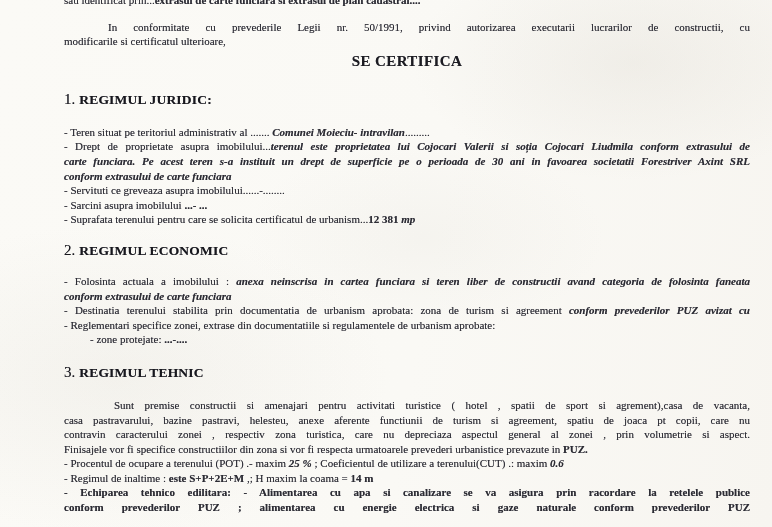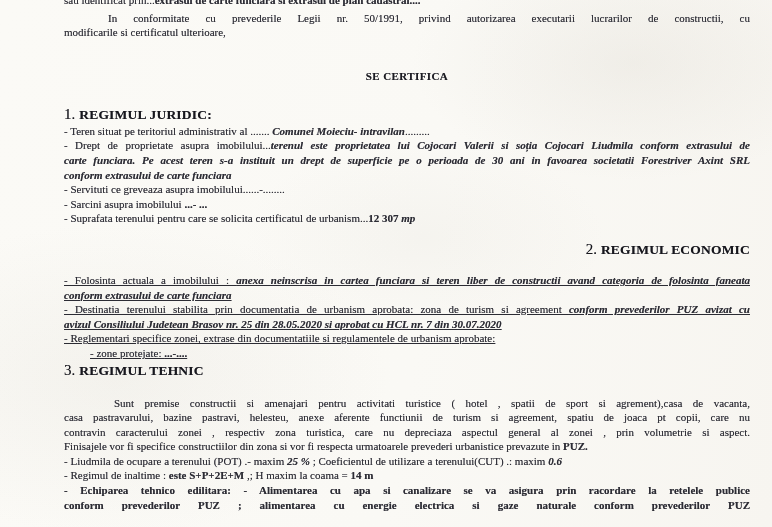--- a/index.html
+++ b/index.html
@@ -29,49 +29,49 @@
   .line, .jline {
     font-size: 11px;
     line-height: 14.6px;
     white-space: normal;
   }
   .jline { text-align: justify; text-align-last: justify; }
   .line  { text-align: left; }
   .b  { font-weight: bold; }
   .bi { font-weight: bold; font-style: italic; }
   .top-partial { margin-top: -7px; }
-  .intro { margin-top: 3px; }
+  .intro { margin-top: 12px; }
   .intro .ind { display: inline-block; width: 44px; }
   .certifica {
-    margin-top: 28px;
+    margin-top: 4px;
     text-align: center;
     font-weight: bold;
-    font-size: 11px;
+    font-size: 15px;
     line-height: 17px;
     letter-spacing: 0.4px;
     color: #1c1c22;
   }
   .sec-heading {
     font-size: 13.5px;
     line-height: 18px;
     font-weight: bold;
     color: #17171d;
     letter-spacing: 0.2px;
   }
   .sec-heading .num {
     font-weight: normal;
     font-size: 15px;
     letter-spacing: 0;
     padding-right: 4px;
   }
   .h1 { margin-top: 20px; }
-  .h2 { margin-top: 14px; text-align: right; }
-  .h3 { }
-  .items-juridic { }
-  .items-econ    { margin-top: 14px; text-decoration: underline; }
+  .h2 { margin-top: 14px; }
+  .h3 { margin-top: 16px; }
+  .items-juridic { margin-top: 16px; }
+  .items-econ    { margin-top: 14px; }
   .para-tehnic   { margin-top: 16px; }
   .indent-zone   { padding-left: 26px; }
   .ind-tehnic    { display: inline-block; width: 50px; }
 </style>
 </head>
 <body>
 
 <div class="page">
   <div class="content">
 
@@ -99,40 +99,39 @@
           <span>- Drept de proprietate asupra imobilului...</span><span class="bi">terenul este proprietatea lui Cojocari  Valerii si soția Cojocari Liudmila conform extrasului de</span>
         </div>
         <div class="jline bi">carte funciara. Pe acest teren s-a instituit un drept de superficie pe o perioada de 30 ani in favoarea  societatii Forestriver Axint  SRL</div>
         <div class="line bi">conform extrasului de carte funciara</div>
       </div>
       <div class="line">- Servituti ce greveaza asupra imobilului......-........</div>
       <div class="line">
         <span>- Sarcini asupra imobilului </span><span class="b">...- ...</span>
       </div>
       <div class="line">
-        <span>- Suprafata terenului pentru care se solicita certificatul de urbanism...</span><span class="b">12 307 </span><span class="bi">mp</span>
+        <span>- Suprafata terenului pentru care se solicita certificatul de urbanism...</span><span class="b">12 381 </span><span class="bi">mp</span>
       </div>
     </div>
 
     <div class="sec-heading h2">
       <span class="num">2.</span><span>REGIMUL ECONOMIC</span>
     </div>
 
     <div class="items-econ">
       <div>
         <div class="jline">
           <span>- Folosinta actuala a imobilului :  </span><span class="bi">anexa neinscrisa in cartea funciara si teren liber de constructii avand categoria de folosinta faneata</span>
         </div>
         <div class="line bi">conform extrasului de  carte funciara</div>
       </div>
       <div>
         <div class="jline">
           <span>- Destinatia terenului stabilita prin documentatia de urbanism aprobata: zona de turism si agreement </span><span class="bi">conform prevederilor PUZ avizat cu</span>
         </div>
-        <div class="line bi">avizul Consiliului Judetean Brasov nr. 25 din 28.05.2020  si aprobat cu HCL nr. 7 din 30.07.2020</div>
       </div>
       <div class="line">- Reglementari specifice zonei, extrase din documentatiile si regulamentele de urbanism aprobate:</div>
       <div class="line indent-zone">
         <span>- zone protejate: </span><span class="b">...-....</span>
       </div>
     </div>
 
     <div class="sec-heading h3">
       <span class="num">3.</span><span>REGIMUL TEHNIC</span>
     </div>
@@ -141,21 +140,21 @@
       <div class="jline"><span class="ind-tehnic"></span><span>Sunt premise constructii si amenajari pentru activitati turistice ( hotel , spatii de sport si agrement),casa de vacanta,</span></div>
       <div class="jline">casa pastravarului, bazine pastravi, helesteu, anexe aferente functiunii de turism si agreement, spatiu de joaca pt copii, care nu</div>
       <div class="jline">contravin  caracterului zonei , respectiv zona turistica, care nu depreciaza aspectul general al zonei , prin volumetrie si aspect.</div>
       <div class="line">
         <span>Finisajele vor fi specifice constructiilor din zona si vor fi respecta urmatoarele prevederi urbanistice prevazute in </span><span class="b">PUZ.</span>
       </div>
     </div>
 
     <div>
       <div class="line">
-        <span>- Liudmila de ocupare a terenului (POT) .- maxim  </span><span class="bi">25 %</span><span> ;  Coeficientul de utilizare a terenului(CUT) .: maxim </span><span class="bi">0.6</span>
+        <span>- Procentul de ocupare a terenului (POT) .- maxim  </span><span class="bi">25 %</span><span> ;  Coeficientul de utilizare a terenului(CUT) .: maxim </span><span class="bi">0.6</span>
       </div>
       <div class="line">
         <span>- Regimul de inaltime : </span><span class="b">este S+P+2E+M</span><span> ,; H maxim la coama = </span><span class="b">14 m</span>
       </div>
       <div class="b">
         <div class="jline b">- Echiparea tehnico edilitara: - Alimentarea cu apa si canalizare se va asigura prin racordare la retelele publice</div>
         <div class="jline b">conform prevederilor PUZ ; alimentarea cu energie electrica si gaze naturale conform prevederilor PUZ</div>
       </div>
     </div>
 

